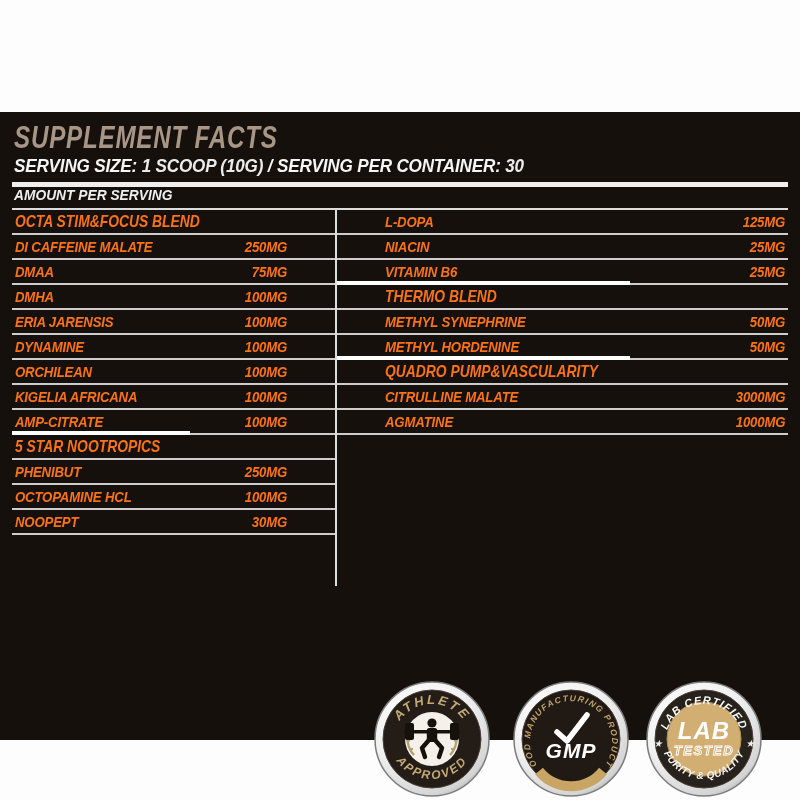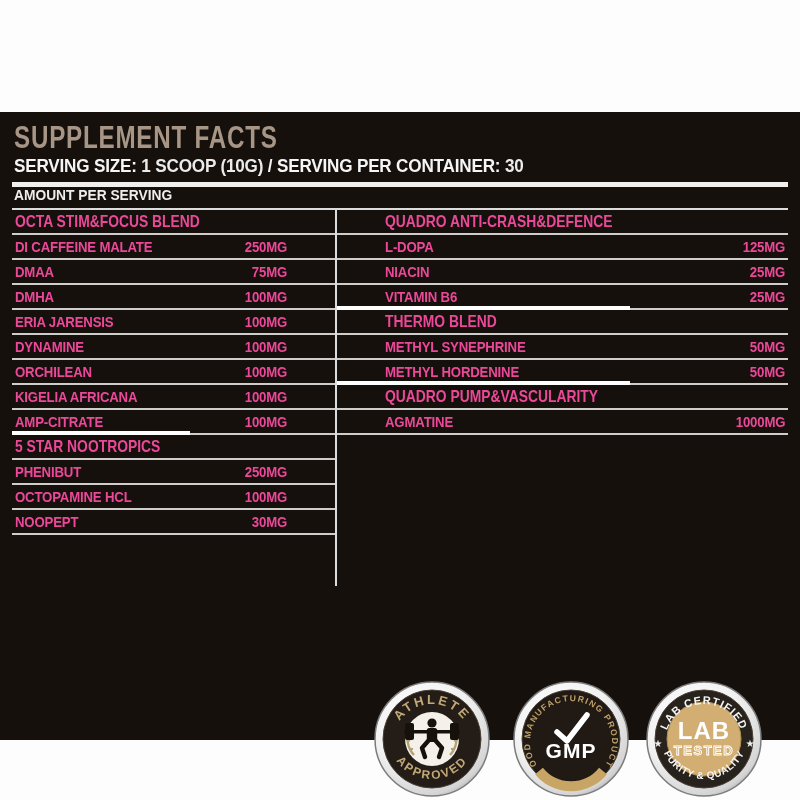--- a/index.html
+++ b/index.html
@@ -4,20 +4,21 @@
 <style>
   html,body{margin:0;padding:0;}
   body{
     width:800px;height:800px;position:relative;overflow:hidden;
     background:#fdfdfd;
     font-family:"Liberation Sans",sans-serif;
   }
   .label-panel{
     position:absolute;top:112px;left:0;width:800px;height:628px;
     background:#16100c;
+    font-style:italic;
   }
   .panel-title{
     position:absolute;left:14px;top:8px;
     color:#a79585;font-size:31px;font-weight:bold;letter-spacing:1px;
     transform:scaleX(0.78);transform-origin:left top;white-space:nowrap;
   }
   .serving-line{
     position:absolute;left:14px;top:43px;
     color:#f5f5f5;font-size:19px;font-weight:bold;letter-spacing:-0.2px;
     transform:scaleX(0.90);transform-origin:left top;white-space:nowrap;
@@ -30,21 +31,21 @@
     color:#eeeeee;font-size:14.5px;font-weight:bold;
     transform:scaleX(0.95);transform-origin:left top;white-space:nowrap;
   }
   .col{position:absolute;top:98px;}
   .col-left{left:12px;width:323px;}
   .col-right{left:337px;width:451px;}
   .col-divider{position:absolute;left:335px;top:98px;width:2px;height:376px;background:#dcdcdc;}
   .row{
     height:23px;border-bottom:2px solid #cfcdcb;
     display:flex;align-items:center;
-    color:#ec4899;font-weight:bold;font-size:15px;letter-spacing:-0.2px;
+    color:#f97316;font-weight:bold;font-size:15px;letter-spacing:-0.2px;
   }
   .row .name{transform:scaleX(0.88);transform-origin:left center;white-space:nowrap;}
   .row .amt{margin-left:auto;transform:scaleX(0.88);transform-origin:right center;white-space:nowrap;}
   .col-left .row .name{margin-left:3px;}
   .col-left .row .amt{margin-right:48px;}
   .col-right .row .name{margin-left:48px;}
   .col-right .row .amt{margin-right:3px;}
   .row.section{position:relative;}
   .row.section .name{font-size:16.5px;transform:scaleX(0.84);letter-spacing:0px;}
   .col-right .row.section .name{margin-left:48px;}
@@ -125,23 +126,20 @@
       <span class="name">OCTOPAMINE HCL</span>
       <span class="amt">100MG</span>
     </div>
     <div class="row">
       <span class="name">NOOPEPT</span>
       <span class="amt">30MG</span>
     </div>
   </div>
 
   <div class="col col-right">
-    <div class="row section">
-      <span class="name">QUADRO ANTI-CRASH&amp;DEFENCE</span>
-    </div>
     <div class="row">
       <span class="name">L-DOPA</span>
       <span class="amt">125MG</span>
     </div>
     <div class="row">
       <span class="name">NIACIN</span>
       <span class="amt">25MG</span>
     </div>
     <div class="row">
       <span class="name">VITAMIN B6</span>
@@ -155,20 +153,24 @@
       <span class="name">METHYL SYNEPHRINE</span>
       <span class="amt">50MG</span>
     </div>
     <div class="row">
       <span class="name">METHYL HORDENINE</span>
       <span class="amt">50MG</span>
     </div>
     <div class="row section">
       <div class="thick-bar"></div>
       <span class="name">QUADRO PUMP&amp;VASCULARITY</span>
+    </div>
+    <div class="row">
+      <span class="name">CITRULLINE MALATE</span>
+      <span class="amt">3000MG</span>
     </div>
     <div class="row">
       <span class="name">AGMATINE</span>
       <span class="amt">1000MG</span>
     </div>
   </div>
 
   <svg class="badge badge-athlete" viewBox="0 0 120 120">
     <defs>
       <radialGradient id="ringGrad" cx="38%" cy="32%" r="80%">

